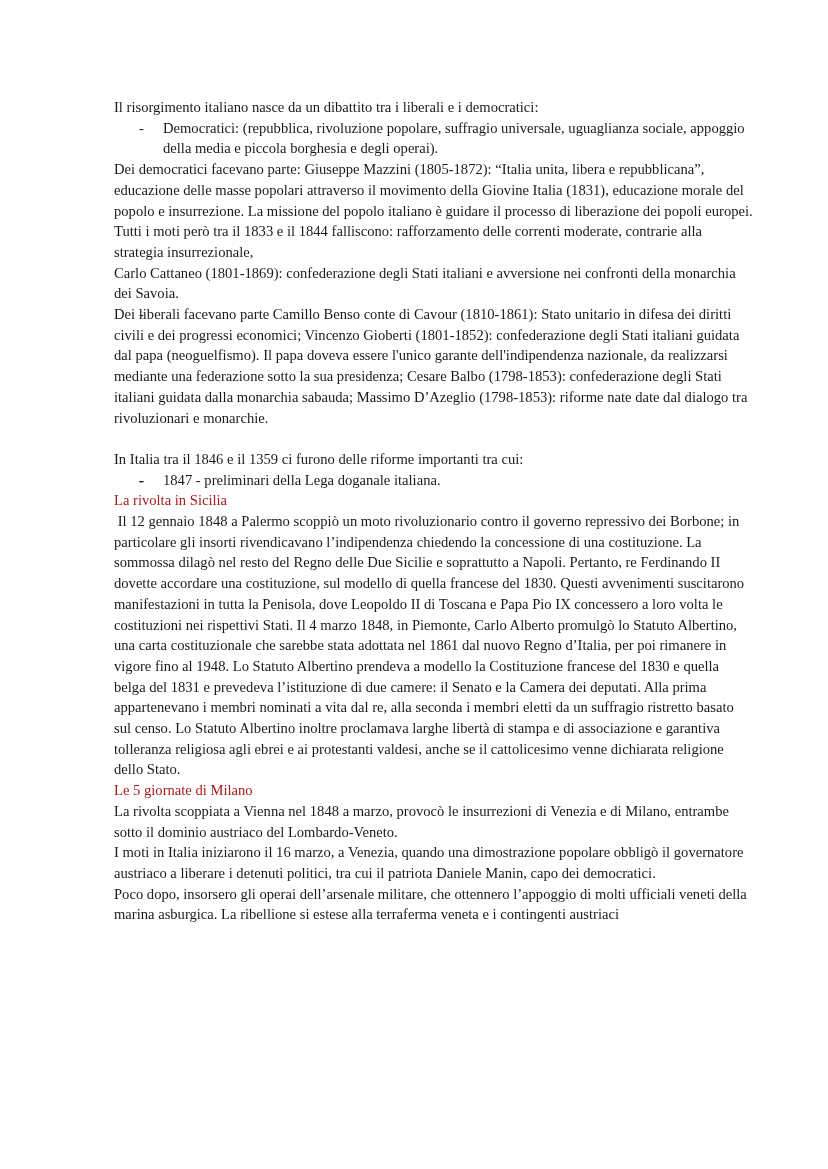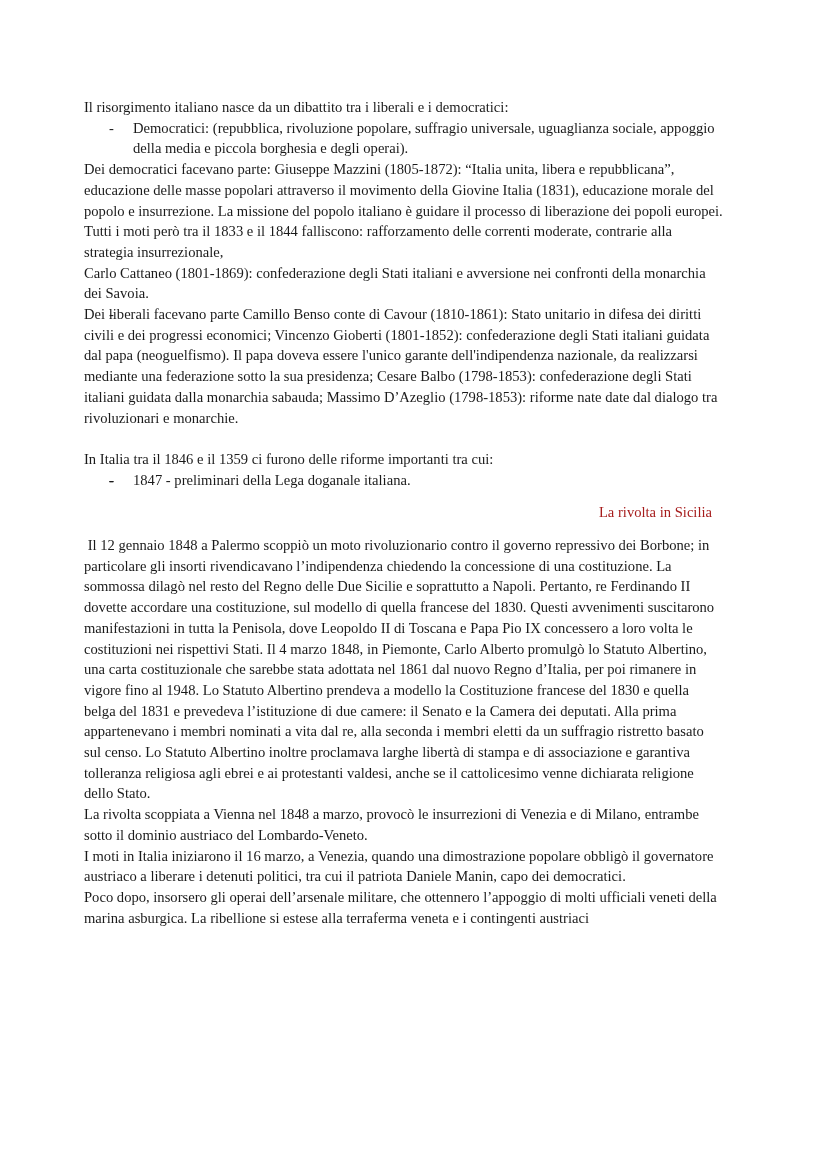--- a/index.html
+++ b/index.html
@@ -1,27 +1,27 @@
 <!DOCTYPE html>
 <html><head>
 <meta charset="utf-8">
 <style>
   html, body { margin: 0; padding: 0; background: #ffffff; }
   body { width: 828px; height: 1169px; position: relative; overflow: hidden; }
   .page {
-    position: absolute; left: 84px; top: 97px; width: 640px;
+    position: absolute; left: 114px; top: 97px; width: 640px;
     font-family: "Liberation Serif", "DejaVu Serif", serif;
     font-size: 14.6px; line-height: 20.7px; color: #1a1a1a;
   }
   .p { margin: 0; }
   .blank { height: 20.7px; }
   .bullets { margin: 0; padding: 0; list-style: none; }
   .bullets li { position: relative; padding-left: 49px; }
   .bullets li .dash { position: absolute; left: 25px; top: 0; }
-  .heading { color: #a61c1c; margin: 12px; text-align: right; }
+  .heading { color: #a61c1c; margin: 0; }
 </style>
 </head>
 <body>
 
 <div class="page">
   <p class="p">Il risorgimento italiano nasce da un dibattito tra i liberali e i democratici:</p>
   <ul class="bullets">
     <li><span class="dash">-</span><span>Democratici: (repubblica, rivoluzione popolare, suffragio universale, uguaglianza sociale, appoggio della media e piccola borghesia e degli operai).</span></li>
   </ul>
   <p class="p">Dei democratici facevano parte: Giuseppe Mazzini (1805-1872): “Italia unita, libera e repubblicana”, educazione delle masse popolari attraverso il movimento della Giovine Italia (1831), educazione morale del popolo e insurrezione. La missione del popolo italiano è guidare il processo di liberazione dei popoli europei. Tutti i moti però tra il 1833 e il 1844 falliscono: rafforzamento delle correnti moderate, contrarie alla strategia insurrezionale,</p>
@@ -32,16 +32,17 @@
   <p class="p">Dei liberali facevano parte Camillo Benso conte di Cavour (1810-1861): Stato unitario in difesa dei diritti civili e dei progressi economici; Vincenzo Gioberti (1801-1852): confederazione degli Stati italiani guidata dal papa (neoguelfismo). Il papa doveva essere l'unico garante dell'indipendenza nazionale, da realizzarsi mediante una federazione sotto la sua presidenza; Cesare Balbo (1798-1853): confederazione degli Stati italiani guidata dalla monarchia sabauda; Massimo D’Azeglio (1798-1853): riforme nate date dal dialogo tra rivoluzionari e monarchie.</p>
   <div class="blank"></div>
   <p class="p">In Italia tra il 1846 e il 1359 ci furono delle riforme importanti tra cui:</p>
   <ul class="bullets">
     <li><span class="dash">-</span></li>
     <li><span class="dash">-</span></li>
     <li><span class="dash">-</span><span>1847 - preliminari della Lega doganale italiana.</span></li>
   </ul>
   <p class="heading">La rivolta in Sicilia</p>
   <p class="p" style="white-space:pre-wrap"> Il 12 gennaio 1848 a Palermo scoppiò un moto rivoluzionario contro il governo repressivo dei Borbone; in particolare gli insorti rivendicavano l’indipendenza chiedendo la concessione di una costituzione. La sommossa dilagò nel resto del Regno delle Due Sicilie e soprattutto a Napoli. Pertanto, re Ferdinando II dovette accordare una costituzione, sul modello di quella francese del 1830. Questi avvenimenti suscitarono manifestazioni in tutta la Penisola, dove Leopoldo II di Toscana e Papa Pio IX concessero a loro volta le costituzioni nei rispettivi Stati. Il 4 marzo 1848, in Piemonte, Carlo Alberto promulgò lo Statuto Albertino, una carta costituzionale che sarebbe stata adottata nel 1861 dal nuovo Regno d’Italia, per poi rimanere in vigore fino al 1948. Lo Statuto Albertino prendeva a modello la Costituzione francese del 1830 e quella belga del 1831 e prevedeva l’istituzione di due camere: il Senato e la Camera dei deputati. Alla prima appartenevano i membri nominati a vita dal re, alla seconda i membri eletti da un suffragio ristretto basato sul censo. Lo Statuto Albertino inoltre proclamava larghe libertà di stampa e di associazione e garantiva tolleranza religiosa agli ebrei e ai protestanti valdesi, anche se il cattolicesimo venne dichiarata religione dello Stato.</p>
+  <p class="heading">Le 5 giornate di Milano</p>
   <p class="p">La rivolta scoppiata a Vienna nel 1848 a marzo, provocò le insurrezioni di Venezia e di Milano, entrambe sotto il dominio austriaco del Lombardo-Veneto.</p>
   <p class="p">I moti in Italia iniziarono il 16 marzo, a Venezia, quando una dimostrazione popolare obbligò il governatore austriaco a liberare i detenuti politici, tra cui il patriota Daniele Manin, capo dei democratici.</p>
   <p class="p">Poco dopo, insorsero gli operai dell’arsenale militare, che ottennero l’appoggio di molti ufficiali veneti della marina asburgica. La ribellione si estese alla terraferma veneta e i contingenti austriaci</p>
 </div>
 
 </body></html>

